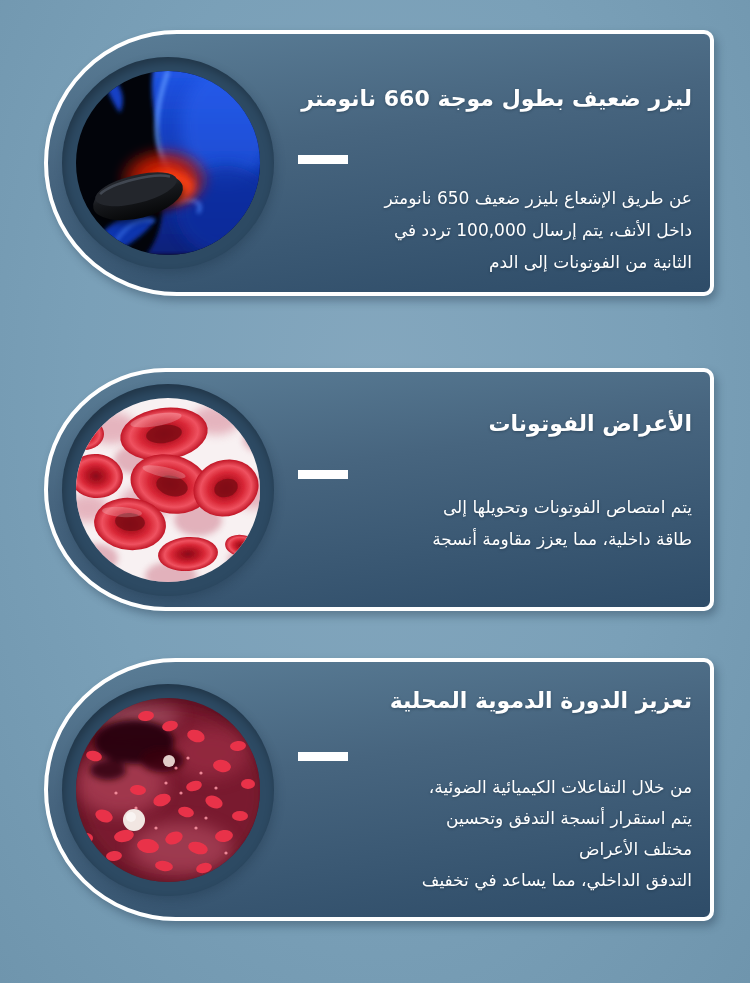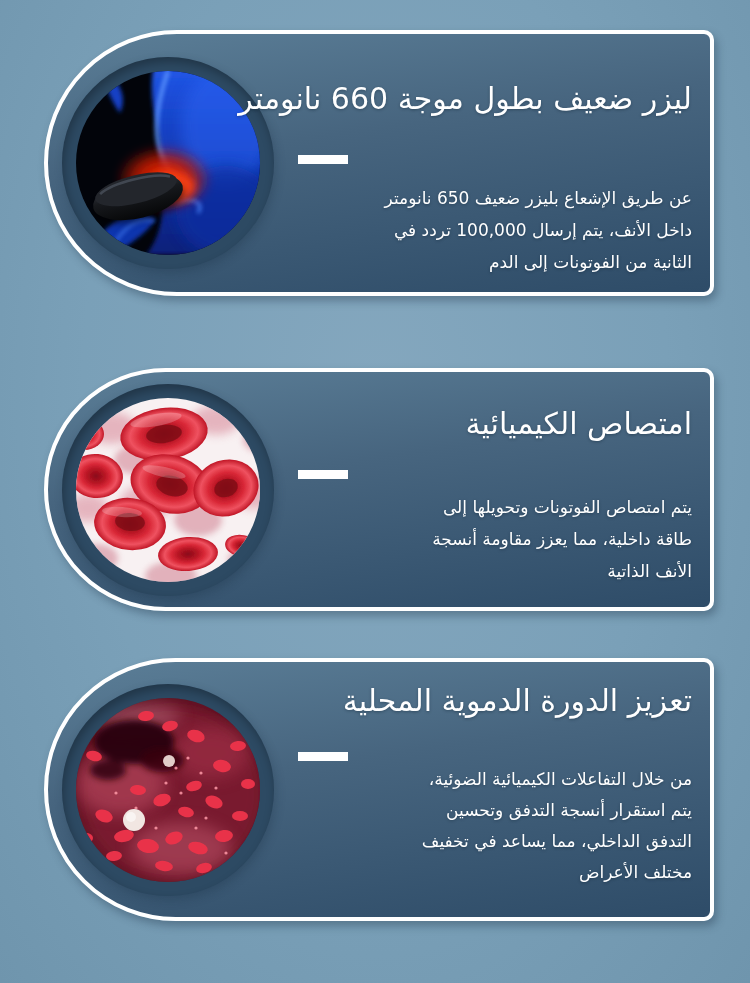--- a/index.html
+++ b/index.html
@@ -28,39 +28,39 @@
     display:flex;align-items:center;justify-content:center;
   }
   .media{width:184px;height:184px;border-radius:50%;overflow:hidden;}
   .media svg{display:block;}
 
   .text{
     position:absolute;top:0;right:18px;width:394px;
     direction:rtl;text-align:right;color:#ffffff;
   }
   .title{
-    font-size:30px;line-height:30px;font-weight:normal;margin:0;
+    font-size:22px;line-height:30px;font-weight:bold;margin:0;
     text-shadow:0 1px 3px rgba(10,25,40,.35);
     white-space:nowrap;
   }
   .divider{width:50px;height:9px;background:#ffffff;margin-left:0;margin-right:auto;}
   .body{font-size:17px;line-height:32px;text-shadow:0 1px 3px rgba(10,25,40,.35);}
   .body .line{white-space:nowrap;}
 
   .card-1 .title{margin-top:50px;}
   .card-1 .divider{margin-top:41px;}
   .card-1 .body{margin-top:18px;}
 
   .card-2 .title{margin-top:37px;}
   .card-2 .divider{margin-top:31px;}
   .card-2 .body{margin-top:12px;}
 
   .card-3 .title{margin-top:24px;}
   .card-3 .divider{margin-top:36px;}
-  .card-3 .body{margin-top:3px;line-height:31px;}
+  .card-3 .body{margin-top:11px;line-height:31px;}
 </style>
 </head>
 <body>
 
 <div class="stage">
 
   <section class="card card-1">
     <div class="media-ring">
       <div class="media">
         <svg viewBox="0 0 184 184" width="184" height="184">
@@ -177,26 +177,25 @@
           </g>
           <g fill="#ffffff" opacity=".22" filter="url(#c1)">
             <ellipse cx="80" cy="22" rx="26" ry="6" transform="rotate(-10 80 22)"></ellipse>
             <ellipse cx="88" cy="74" rx="22" ry="5" transform="rotate(12 88 74)"></ellipse>
             <ellipse cx="46" cy="114" rx="20" ry="5" transform="rotate(4 46 114)"></ellipse>
           </g>
         </svg>
       </div>
     </div>
     <div class="text">
-      <h2 class="title">امتصاص الكيميائية</h2>
+      <h2 class="title">الأعراض الفوتونات</h2>
       <div class="divider"></div>
       <div class="body">
         <div class="line">يتم امتصاص الفوتونات وتحويلها إلى</div>
         <div class="line">طاقة داخلية، مما يعزز مقاومة أنسجة</div>
-        <div class="line">الأنف الذاتية</div>
       </div>
     </div>
   </section>
 
   <section class="card card-3">
     <div class="media-ring">
       <div class="media">
         <svg viewBox="0 0 184 184" width="184" height="184">
           <defs>
             <filter id="d1" x="-30%" y="-30%" width="160%" height="160%">
@@ -265,19 +264,19 @@
           <circle cx="93" cy="63" r="6" fill="#ead9d4" opacity=".95" filter="url(#d1)"></circle>
         </svg>
       </div>
     </div>
     <div class="text">
       <h2 class="title">تعزيز الدورة الدموية المحلية</h2>
       <div class="divider"></div>
       <div class="body">
         <div class="line">من خلال التفاعلات الكيميائية الضوئية،</div>
         <div class="line">يتم استقرار أنسجة التدفق وتحسين</div>
+        <div class="line">مختلف الأعراض</div>
         <div class="line">التدفق الداخلي، مما يساعد في تخفيف</div>
-        <div class="line">مختلف الأعراض</div>
       </div>
     </div>
   </section>
 
 </div>
 
 </body></html>

